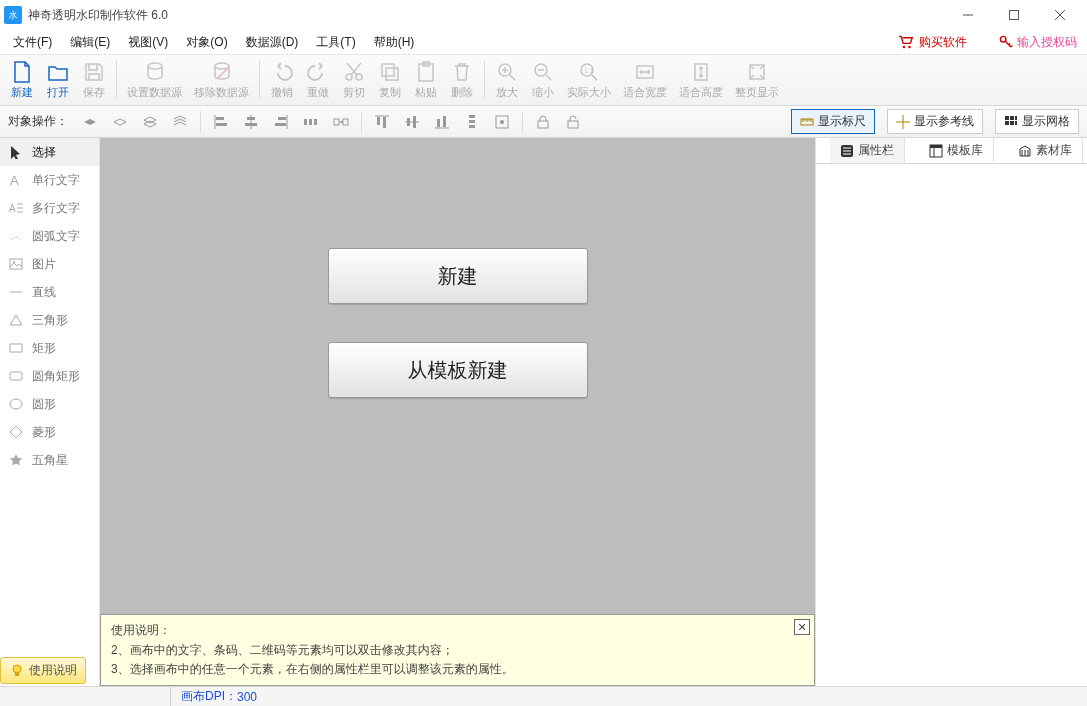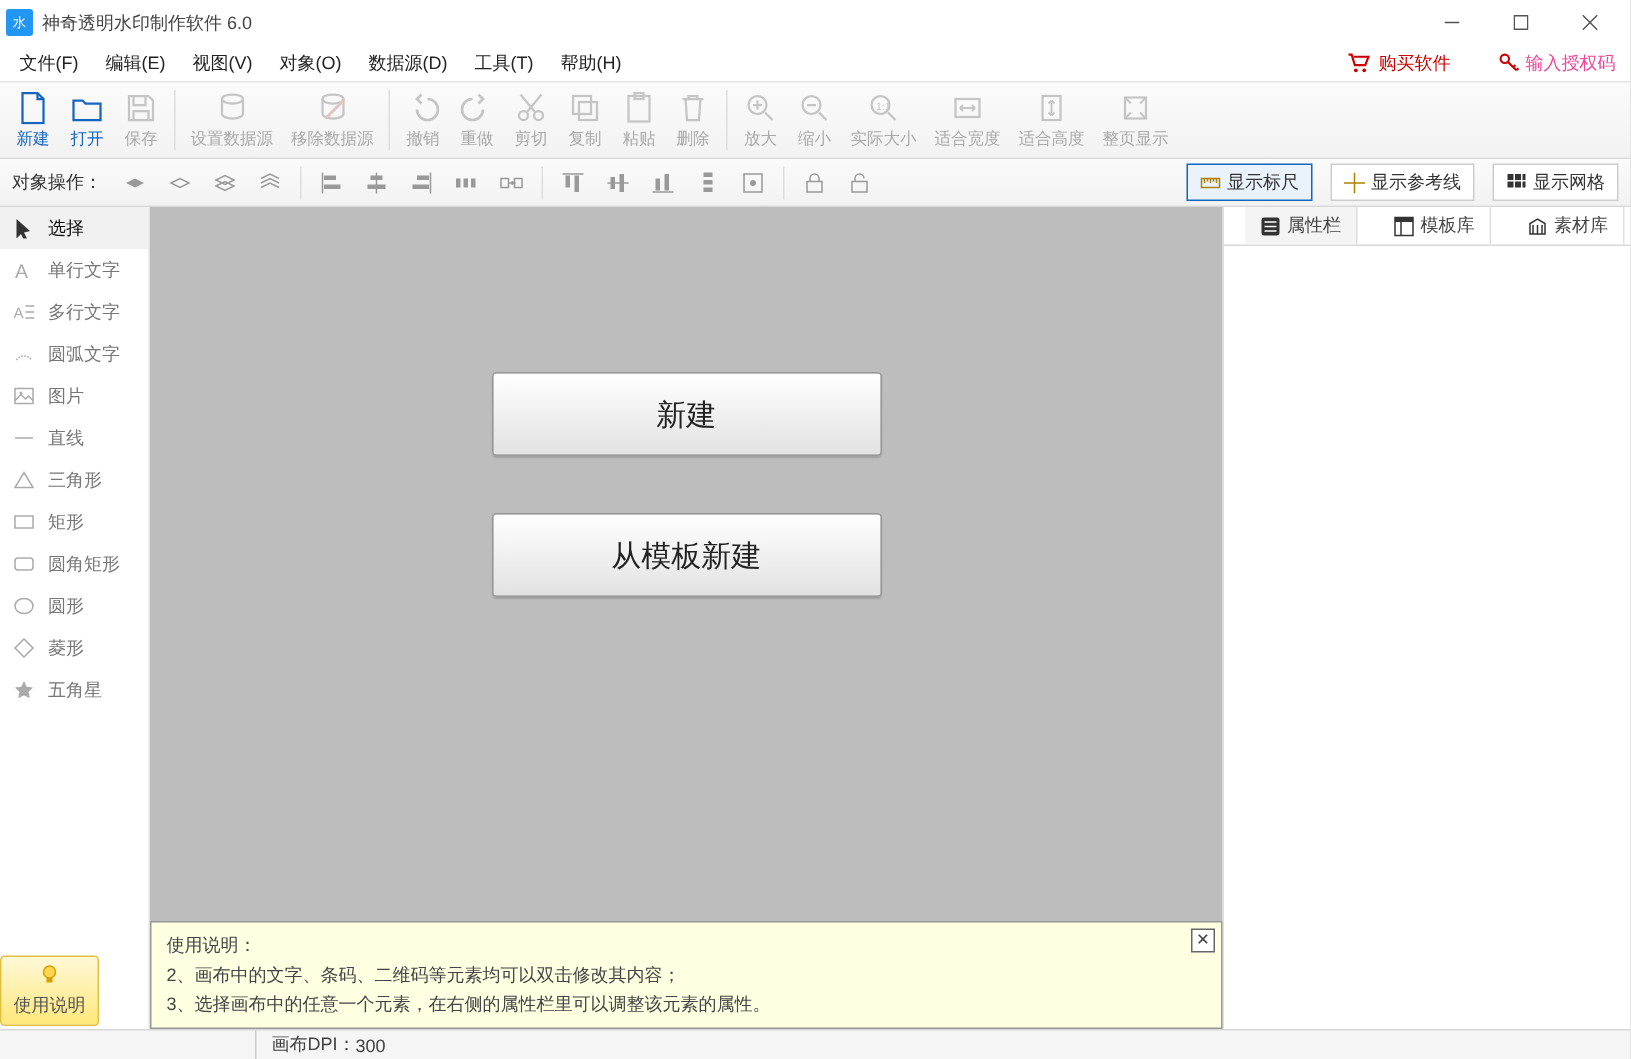--- a/index.html
+++ b/index.html
@@ -41,37 +41,37 @@
 .toggle-btn { display:flex; align-items:center; gap:4px; padding:3px 8px; border:1px solid #ccc; background:#fff; font-size:12px; }
 .toggle-btn.active { border-color:#1565c0; background:#eaf2fb; }
 .toggle-btn svg { width:14px; height:14px; }
 
 
 .body { display:flex; height:calc(706px - 30px - 24px - 52px - 32px - 20px); }
 .left-panel { width:100px; background:#fff; border-right:1px solid #e0e0e0; overflow:hidden; }
 .tool-item { display:flex; align-items:center; gap:8px; padding:6px 8px; font-size:12px; color:#777; height:28px; }
 .tool-item.active { color:#111; background:#f0f0f0;align-items:center; }
 .tool-item .ticon { width:16px; height:16px; display:flex; align-items:center; justify-content:center; }
-.help-tab { position:absolute; left:0; bottom:22px; display:flex; align-items:center; gap:4px; background:linear-gradient(#fff8d8,#ffe87a); border:1px solid #e0c040; border-radius:3px; padding:4px 8px; font-size:12px; color:#555;flex-direction:column; }
+.help-tab { position:absolute; left:0; bottom:22px; display:flex; align-items:center; gap:4px; background:linear-gradient(#fff8d8,#ffe87a); border:1px solid #e0c040; border-radius:3px; padding:4px 8px; font-size:12px; color:#555; }
 .help-tab .bulb { width:16px; height:16px; }
 
 .canvas-wrap { flex:1; background:#bdbdbd; position:relative; display:flex; flex-direction:column; align-items:center; padding-top:110px; gap:38px; }
 .big-btn { width:260px; height:56px; background:linear-gradient(#ffffff,#e2e2e2); border:1px solid #999; border-radius:3px; display:flex; align-items:center; justify-content:center; font-size:20px; color:#222; box-shadow:0 1px 1px rgba(0,0,0,.15); }
 
 .instr-box { position:absolute; left:0; right:0; bottom:0; background:#ffffe1; border:1px solid #999; padding:6px 10px; font-size:12px; color:#444; line-height:1.6; }
 .instr-box .close-x { position:absolute; right:4px; top:4px; width:16px; height:16px; border:1px solid #666; display:flex; align-items:center; justify-content:center; font-size:11px; background:#fff; }
 
 .right-panel { width:272px; background:#fff; border-left:1px solid #e0e0e0; }
 .rp-tabs { display:flex; height:26px; border-bottom:1px solid #d8d8d8; }
 .rp-tab { display:flex; align-items:center; gap:4px; padding:0 10px; font-size:12px; color:#444; border-right:1px solid #e0e0e0;margin-left:14px; }
 .rp-tab.active { background:#f4f4f4; font-weight:500; }
 .rp-tab svg { width:14px; height:14px; }
 
 
-.statusbar { height:20px; border-top:1px solid #d8d8d8; background:#f5f5f5; display:flex; align-items:center; font-size:12px; color:#404040; }
+.statusbar { height:20px; border-top:1px solid #d8d8d8; background:#f5f5f5; display:flex; align-items:center; font-size:12px; color:#1d4ed8; }
 .statusbar .cell { padding:0 10px; border-left:1px solid #ccc; height:100%; display:flex; align-items:center; }
 .statusbar .cell:first-child { border:none; width:170px; }
 
 </style>
 </head>
 <body>
 
 <div class="titlebar">
   <div class="app-icon">水</div>
   <div class="title">神奇透明水印制作软件 6.0</div>

